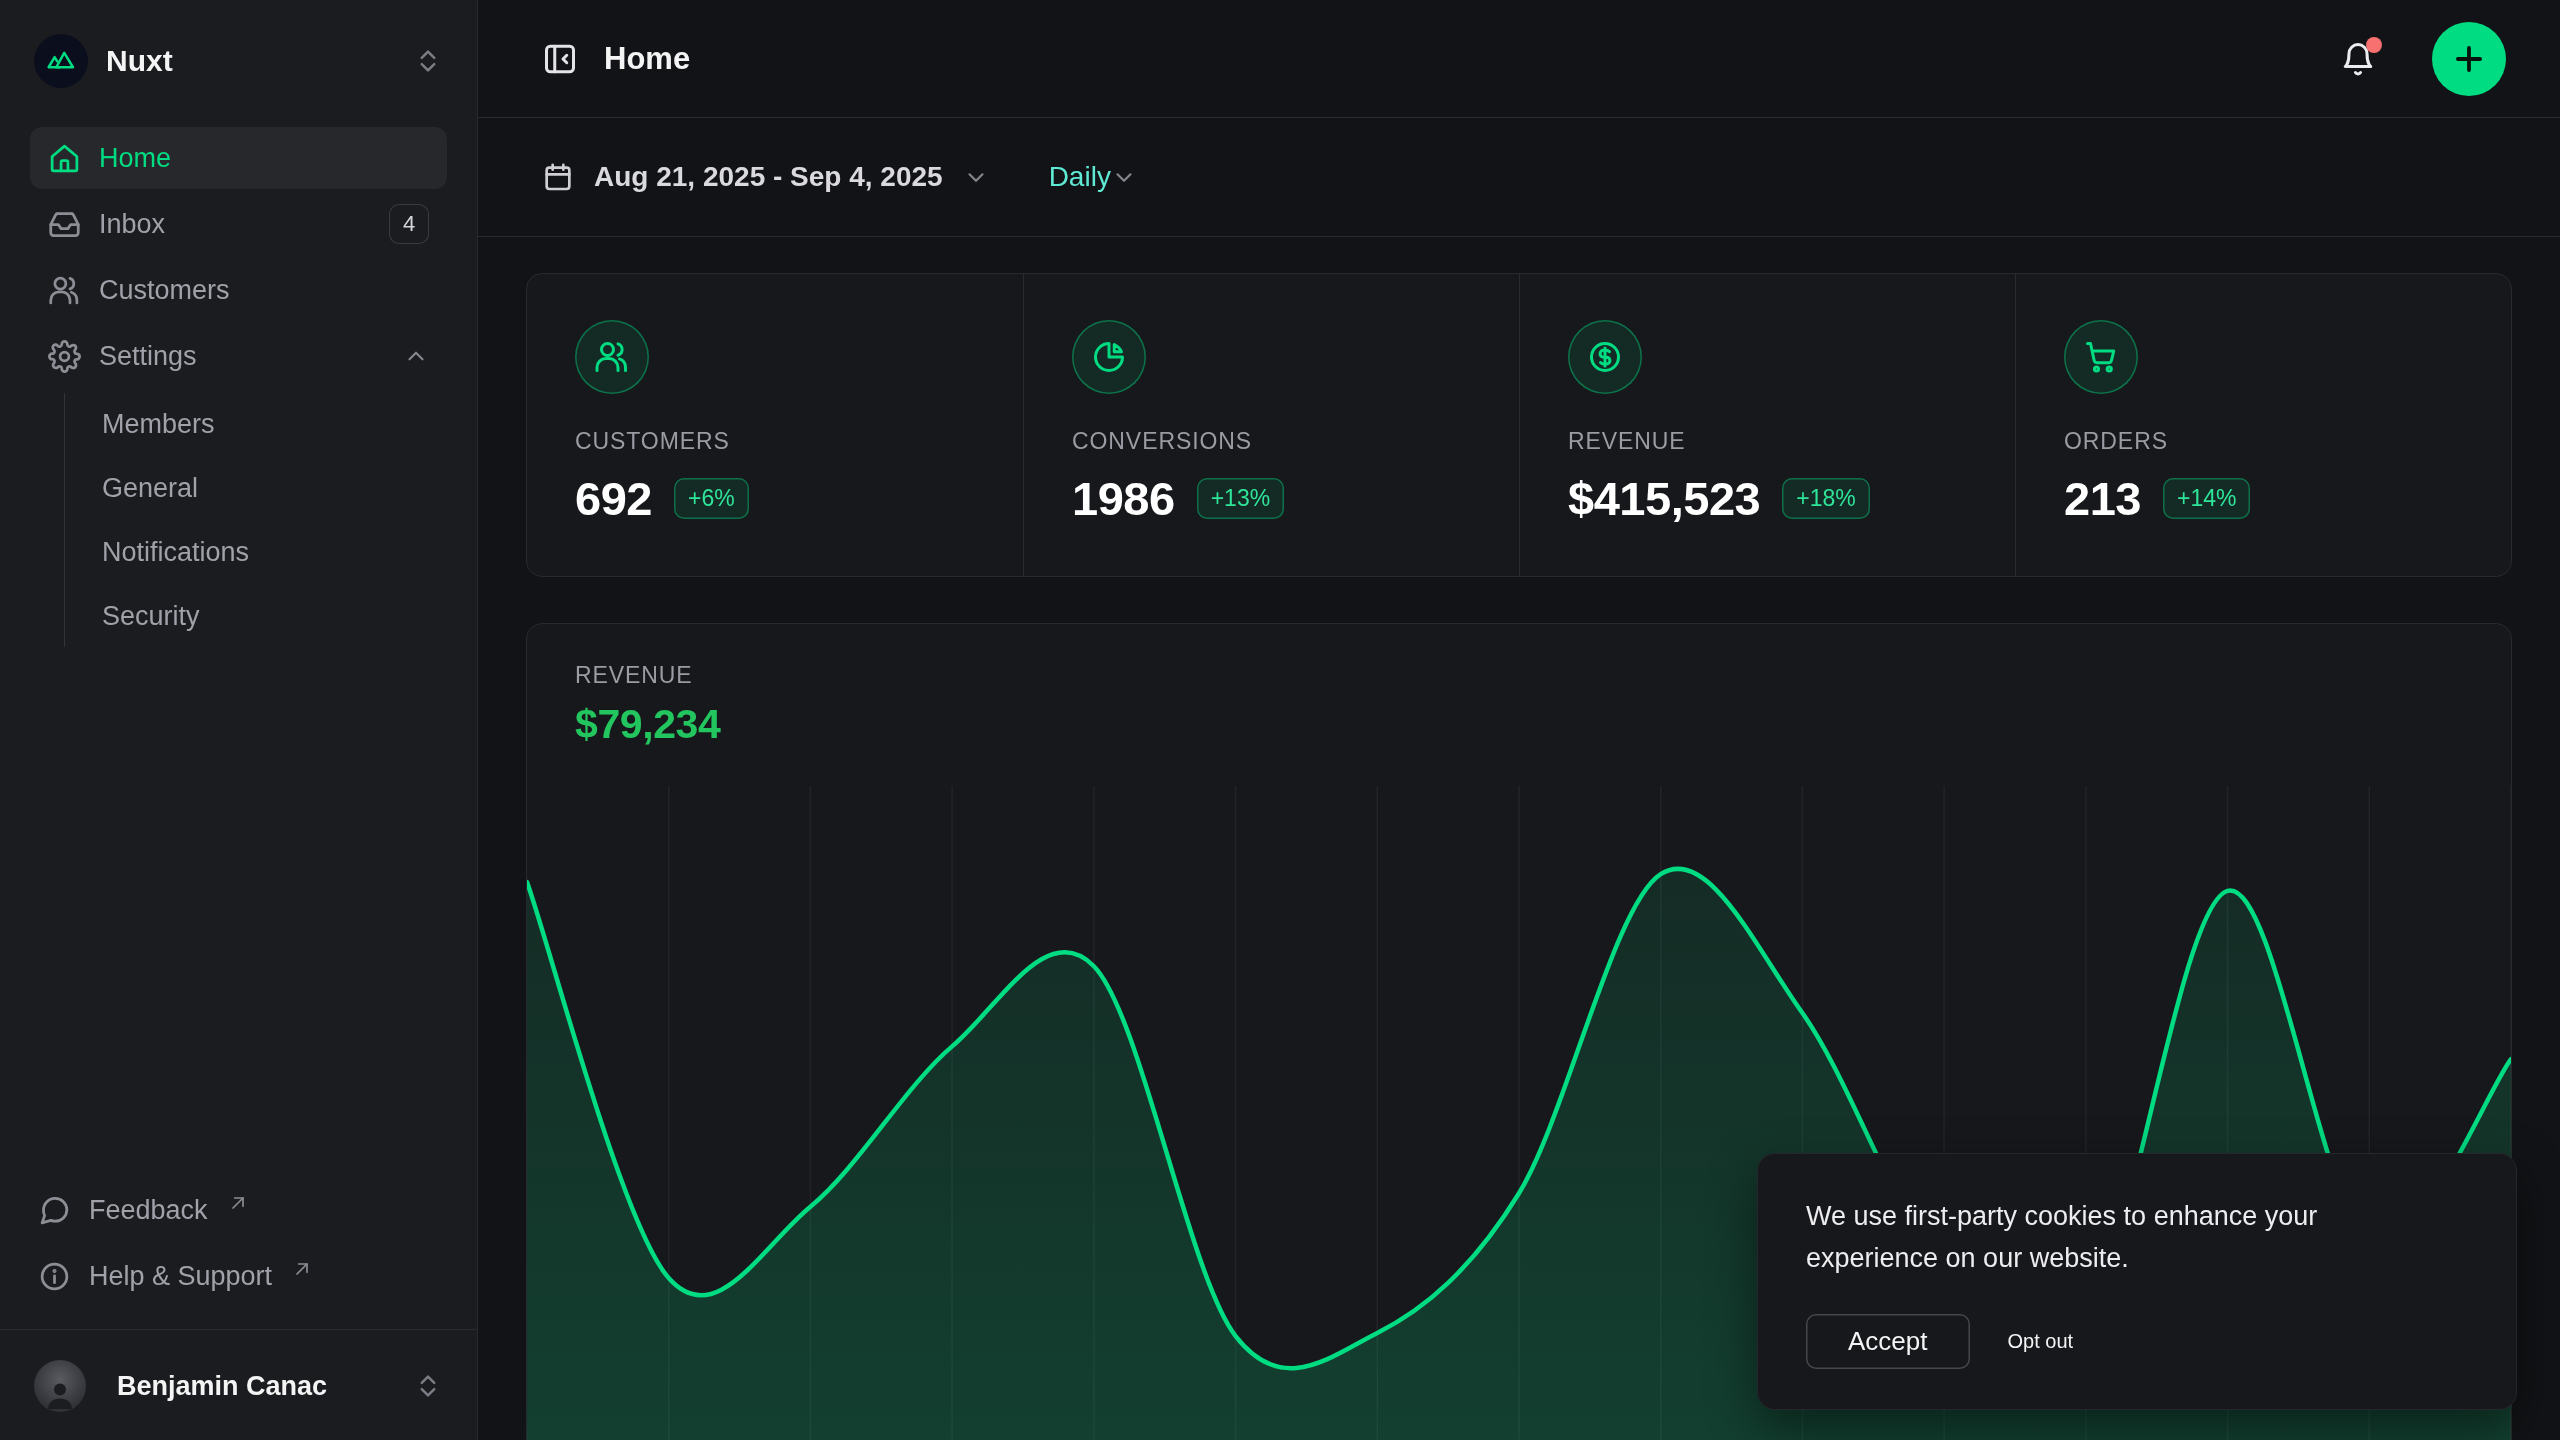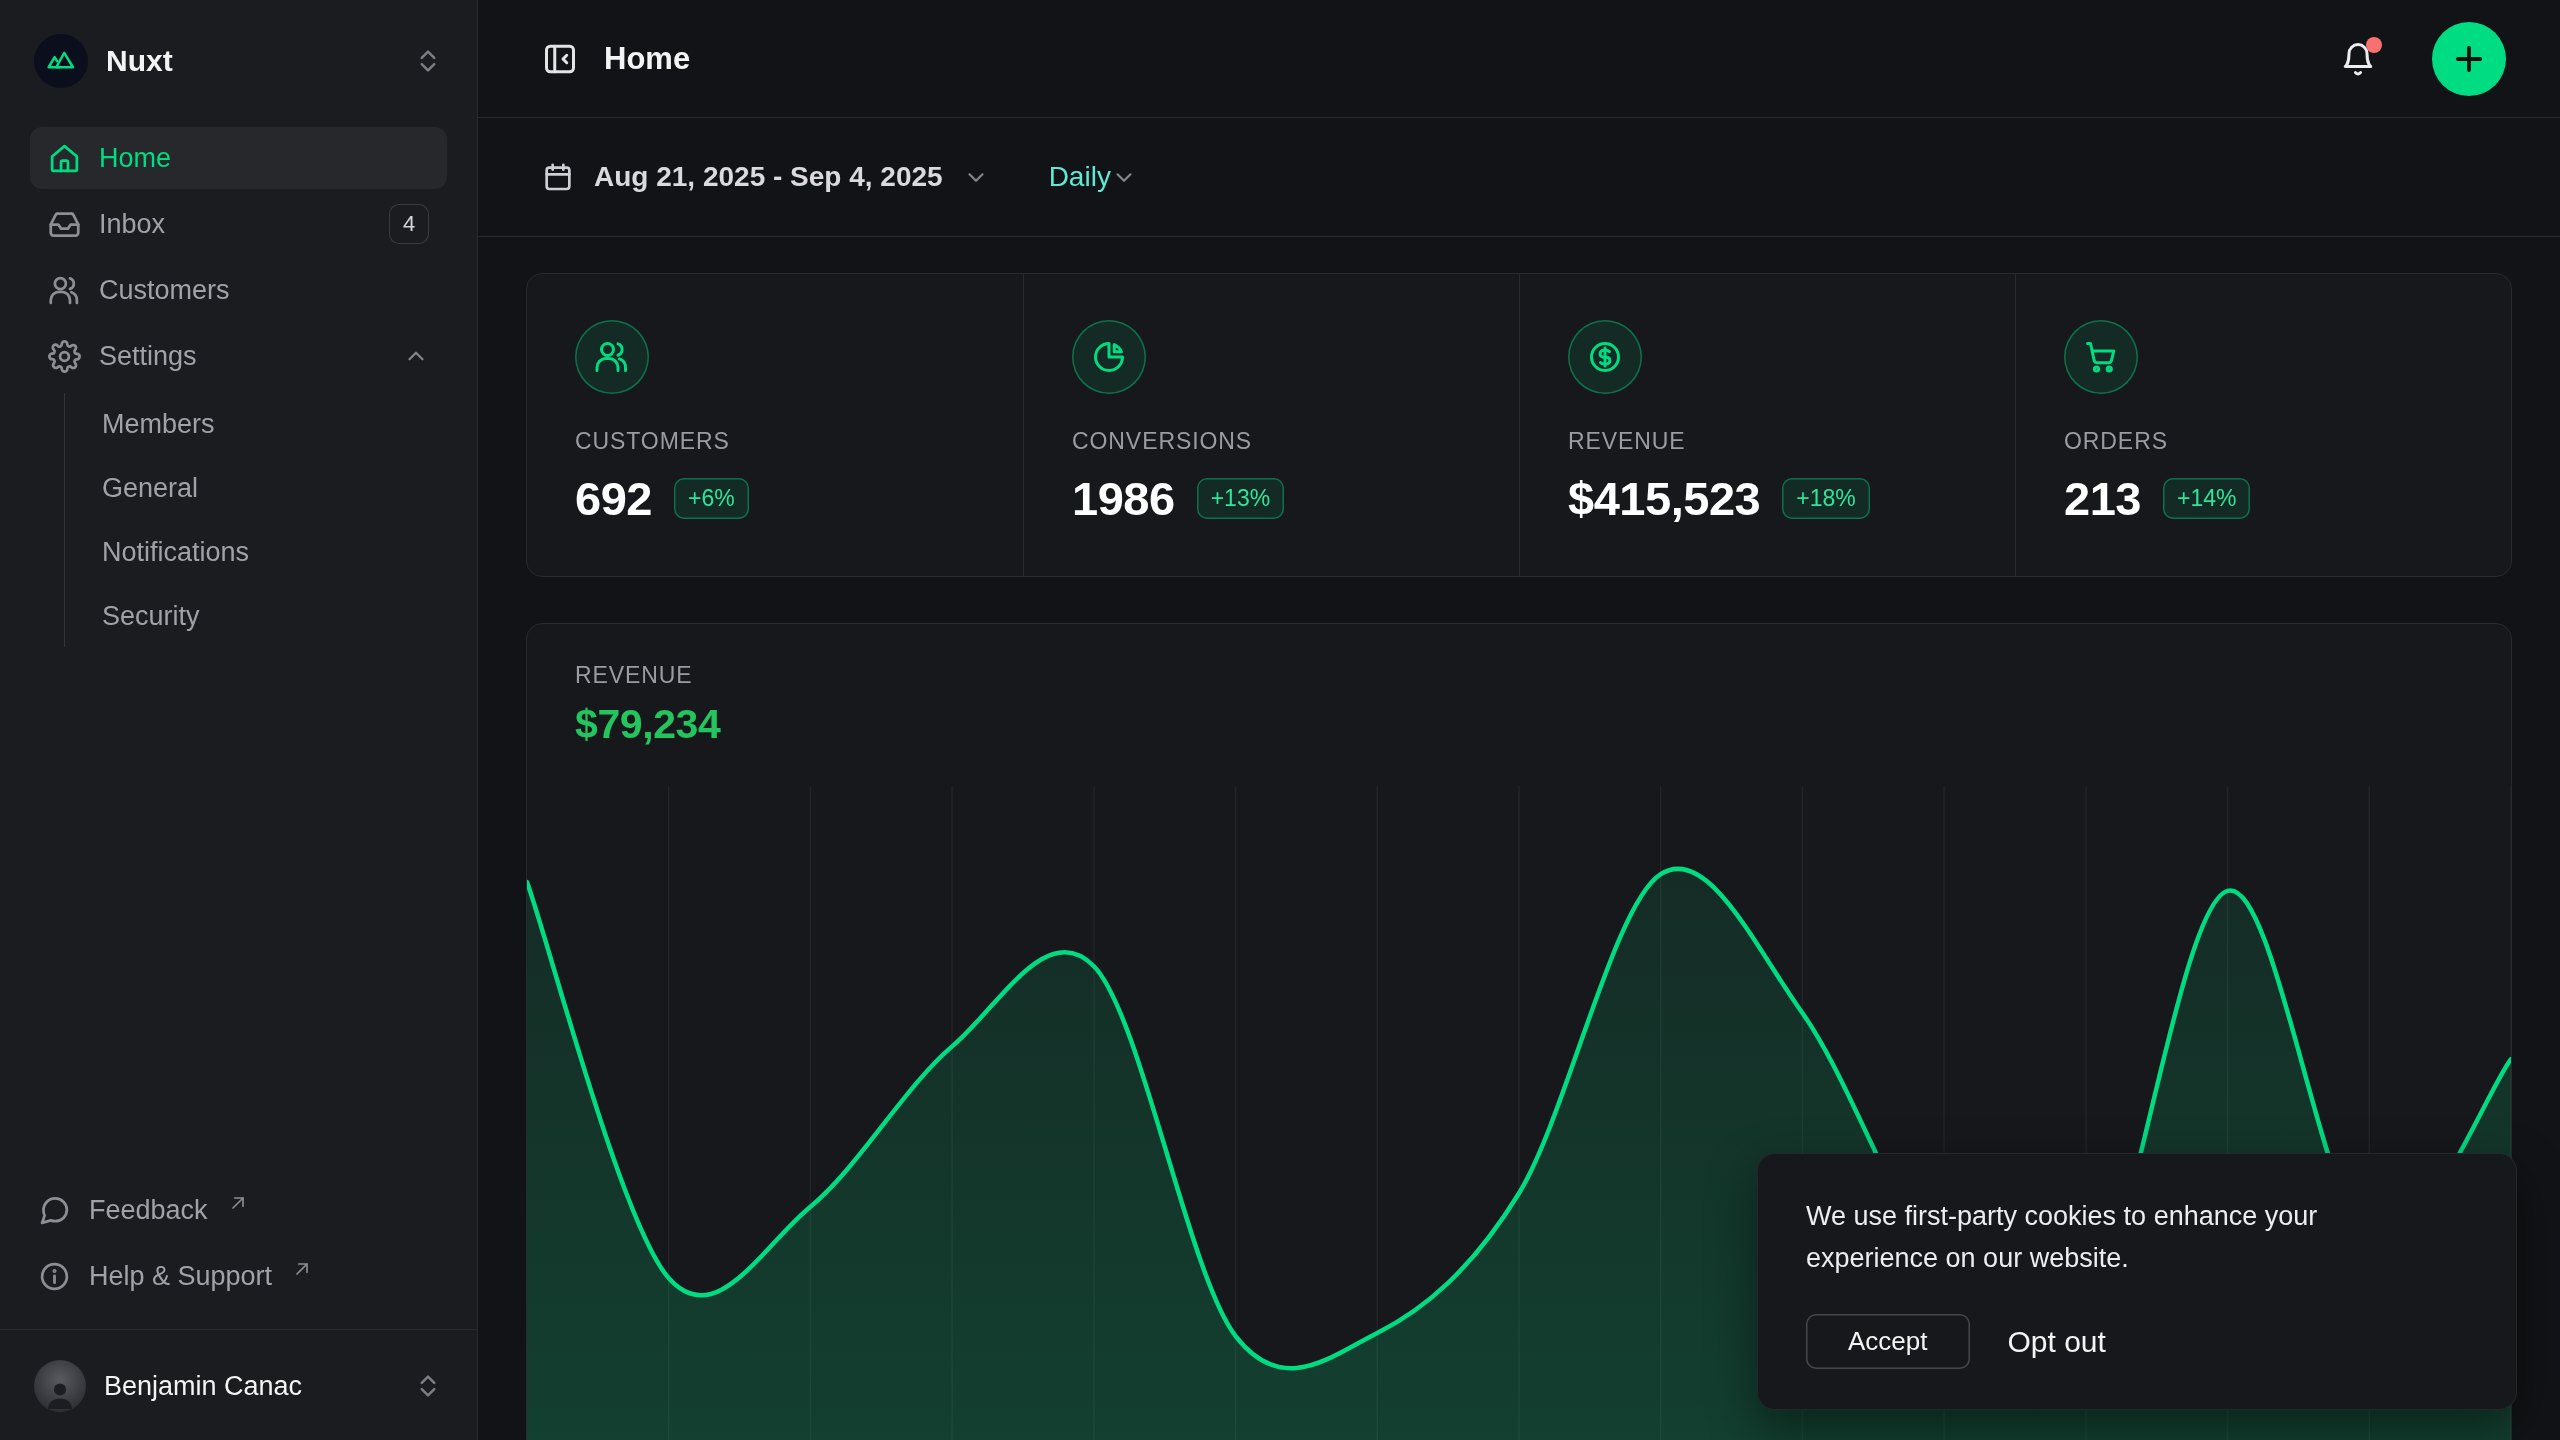--- a/index.html
+++ b/index.html
@@ -61,21 +61,21 @@
   .sidebar-footer{ margin-top:auto; display:flex; flex-direction:column; gap:4px; }
   .foot-item{ height:62px; display:flex; align-items:center; gap:18px; padding:0 8px;
     color:var(--muted); font-size:27px; border-radius:10px; cursor:pointer;text-align:center; }
   .ext-arrow{ color:#8d8d95; margin-left:2px; margin-bottom:14px; }
   .user-divider{ border-top:1px solid var(--border); margin:18px -30px 0; }
   .user-row{ display:flex; align-items:center; gap:18px; padding:26px 4px 2px; cursor:pointer; }
   .avatar{ width:52px; height:52px; border-radius:50%;
     background:radial-gradient(circle at 50% 38%, #5a5b60 0%, #3a3b40 55%, #232427 100%);
     display:flex; align-items:flex-end; justify-content:center; overflow:hidden; flex:0 0 auto;}
   .avatar svg{ width:36px; height:36px; }
-  .user-name{ font-size:27px; color:var(--text); font-weight:400; flex:1; }
+  .user-name{ font-size:27px; color:var(--text); font-weight:700; flex:1;margin-left:13px; }
 
   
   .main{ flex:1; display:flex; flex-direction:column; position:relative; background:var(--bg); }
   .topbar{ height:118px; border-bottom:1px solid var(--border); display:flex; align-items:center;
     padding:0 54px 0 64px; gap:26px; flex:0 0 auto; }
   .collapse-btn{ color:#e4e4e7; cursor:pointer; display:flex; }
   .page-title{ font-size:31px; font-weight:700; color:var(--text); flex:1; }
   .bell-wrap{ position:relative; cursor:pointer; color:#ececef; margin-right:30px; display:flex; }
   .bell-dot{ position:absolute; top:-4px; right:-6px; width:16px; height:16px; border-radius:50%; background:var(--red); }
   .add-btn{ width:74px; height:74px; border-radius:50%; background:var(--green); border:none;
@@ -113,21 +113,21 @@
 
   
   .cookie-banner{ position:absolute; right:43px; bottom:30px; width:760px;
     background:#17181b; border:1px solid #26272a; border-radius:18px;
     box-shadow:0 18px 50px rgba(0,0,0,.45); padding:42px 48px 40px; z-index:5; }
   .cookie-text{ font-size:27px; line-height:1.55; color:#ededf0; max-width:640px; }
   .cookie-actions{ margin-top:34px; display:flex; align-items:center; gap:38px; }
   .btn-accept{ background:transparent; border:none; box-shadow:inset 0 0 0 1.5px #46474d;
     border-radius:10px; color:#f4f4f5; font-size:26px; padding:12px 42px; cursor:pointer;
     font-family:inherit; }
-  .btn-optout{ background:none; border:none; color:#f4f4f5; font-size:30px; cursor:pointer; font-family:inherit; }
+  .btn-optout{ background:none; border:none; color:#f4f4f5; font-size:20px; cursor:pointer; font-family:inherit; }
 </style>
 </head>
 <body>
 
 <aside class="sidebar">
 
   <div class="brand-row">
     <span class="brand-logo">
       <svg width="30" height="30" viewBox="0 0 24 24" class="ic" style="color:#00dc82">
         <polygon points="14.6,5.5 21.6,17 8.2,17"></polygon>

